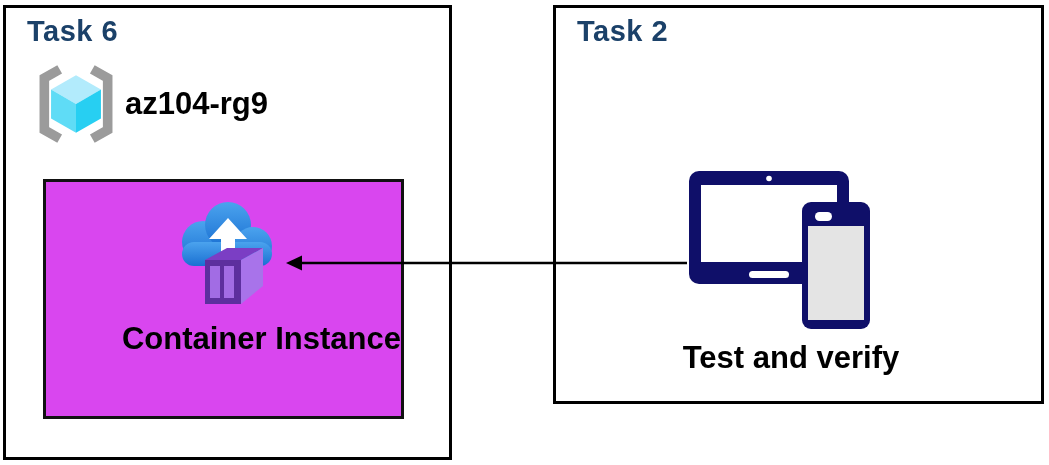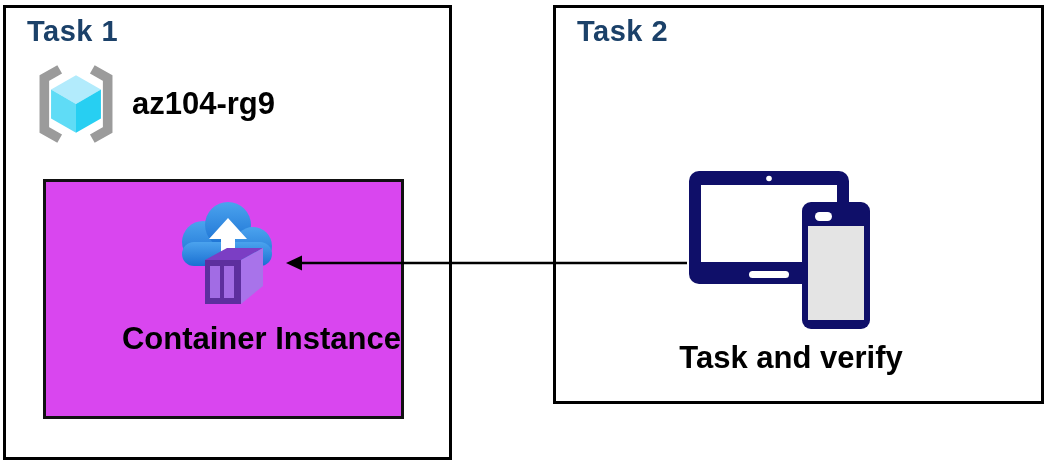--- a/index.html
+++ b/index.html
@@ -23,21 +23,21 @@
   .task-title {
     position:absolute;
     left:21px; top:7px;
     font-size:29px; font-weight:bold;
     color:#1b4169;
     letter-spacing:0.5px;
   }
   .rg-row {
     position:absolute;
     left:22px; top:46px;
-    display:flex; align-items:center; gap:8px;
+    display:flex; align-items:center; gap:1px;
     height:100px;
   }
   .rg-name {
     font-size:31px; font-weight:bold; color:#000000;
   }
   .inner-box {
     position:absolute;
     left:37px; top:171px;
     width:361px; height:240px;
     background:#d946ef;
@@ -65,21 +65,21 @@
     left:285px; top:250px;
     width:402px; height:26px;
   }
 </style>
 </head>
 <body>
 
 <div id="canvas">
 
   <div id="task1-box" class="task-box">
-    <div class="task-title">Task 1</div>
+    <div class="task-title">Task 6</div>
 
     <div class="rg-row">
 
       <svg width="96" height="90" viewBox="0 0 100 92" aria-hidden="true">
         <path d="M33 10 L17 19 L17 73 L33 82" stroke="#9b9b9b" stroke-width="10" fill="none"></path>
         <path d="M67 10 L83 19 L83 73 L67 82" stroke="#9b9b9b" stroke-width="10" fill="none"></path>
         <polygon points="50,16 76,31 50,46 24,31" fill="#b2ebfc"></polygon>
         <polygon points="24,31 50,46 50,76 24,61" fill="#5fdcf6"></polygon>
         <polygon points="76,31 50,46 50,76 76,61" fill="#27cff2"></polygon>
       </svg>
@@ -128,21 +128,21 @@
           <rect x="60" y="100" width="40" height="7" rx="3.5" fill="#ffffff"></rect>
         </g>
         <g>
           <rect x="113" y="31" width="68" height="127" rx="9" fill="#0f0f69"></rect>
           <rect x="126" y="41" width="17" height="9" rx="4.5" fill="#ffffff"></rect>
           <rect x="119" y="55" width="56" height="94" fill="#e4e4e4"></rect>
         </g>
       </svg>
     </div>
 
-    <div class="devices-label">Task and verify</div>
+    <div class="devices-label">Test and verify</div>
   </div>
 
   <svg id="connector-arrow" viewBox="0 0 402 26" aria-hidden="true">
     <line x1="402" y1="13" x2="14" y2="13" stroke="#000000" stroke-width="2.6"></line>
     <polygon points="1,13 17,5.5 17,20.5" fill="#000000"></polygon>
   </svg>
 
 </div>
 
 </body></html>

